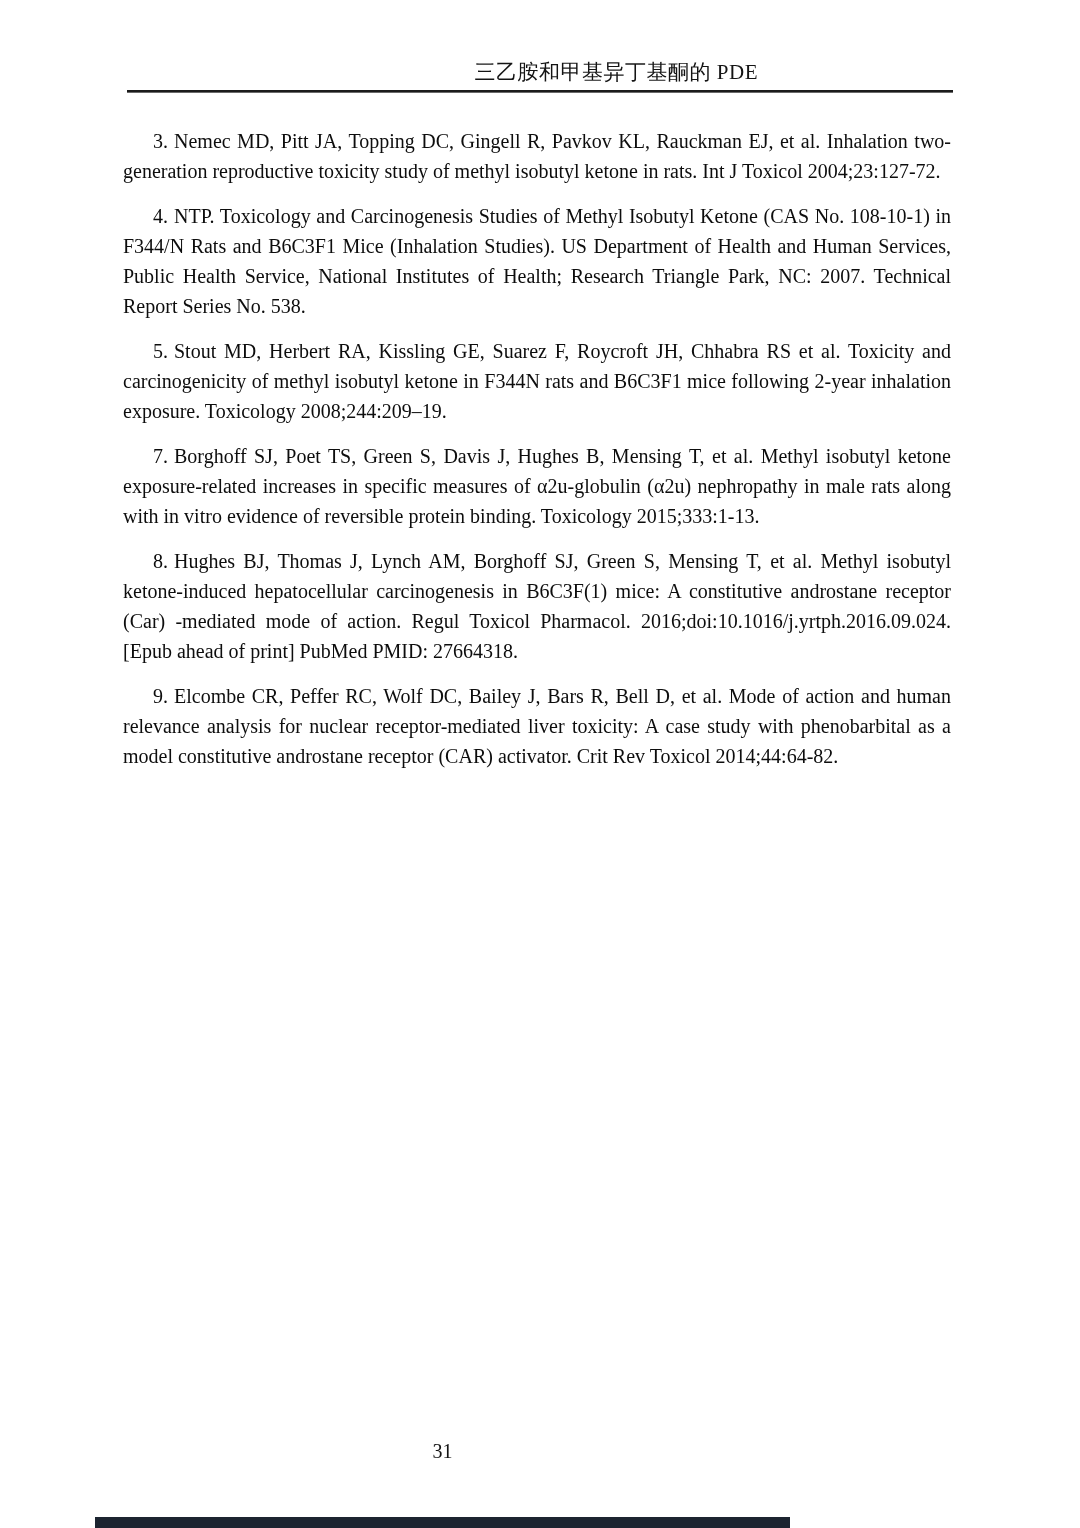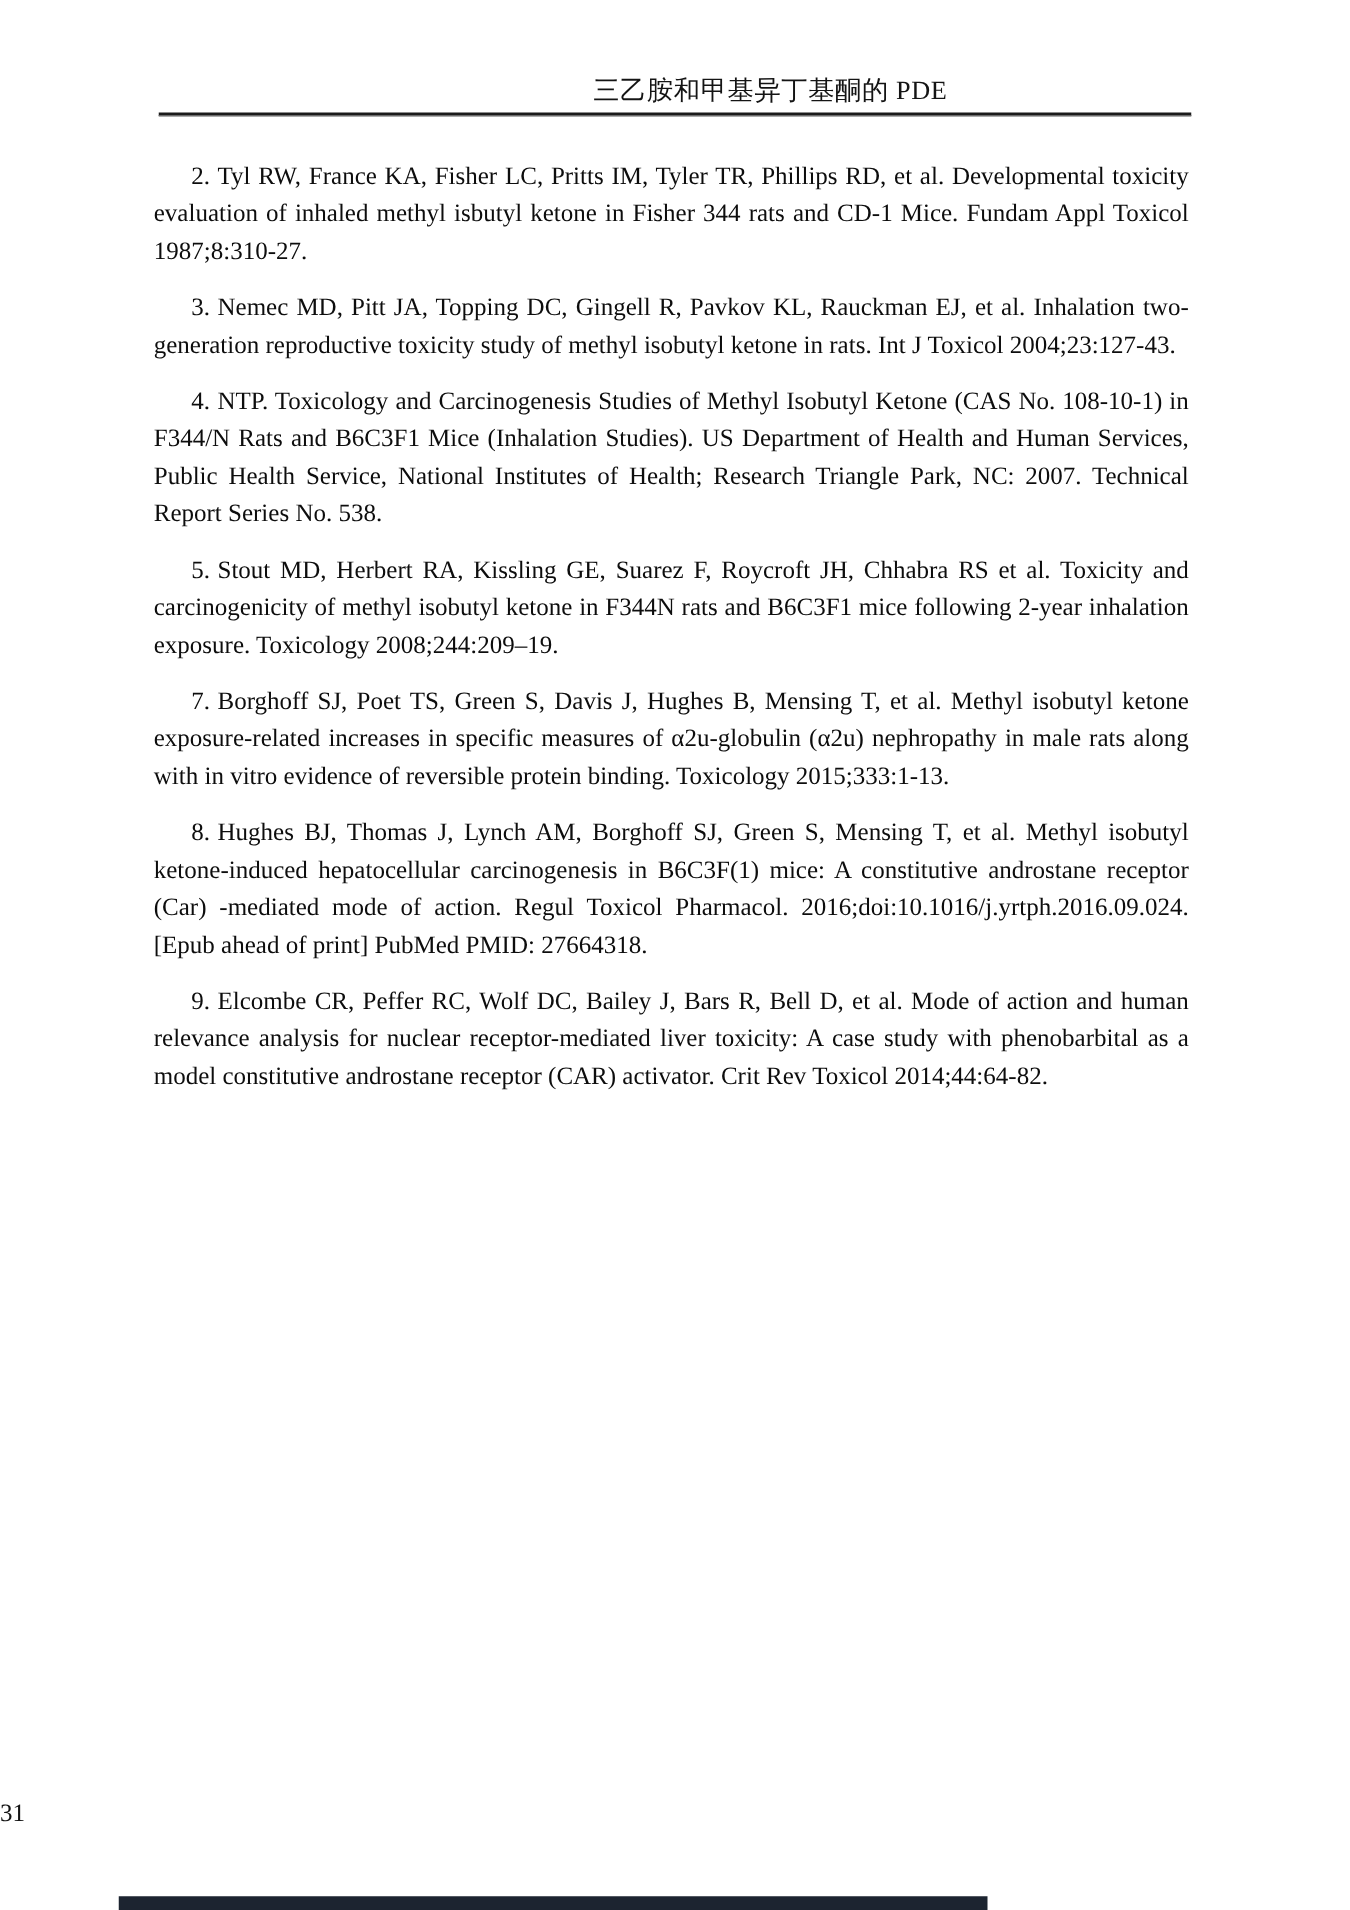--- a/index.html
+++ b/index.html
@@ -41,42 +41,42 @@
     text-align: justify;
     text-indent: 30px;
     margin-bottom: 15px;
     color: #0d0d0d;
   }
   .ref-num { padding-right: 6px; }
   .page-number {
     position: absolute;
     top: 1440px; left: 0;
     width: 100%;
+    text-align: center;
     font-size: 20px;
     color: #141414;
   }
   .bottom-bar {
     position: absolute;
     left: 95px; right: 95px; bottom: 0;
     height: 11px;
     background: #1c2430;
   }
 </style>
 </head>
 <body>
 
 <div class="page">
 
   <div class="header-title">三乙胺和甲基异丁基酮的 PDE</div>
 
   <div class="header-rule"></div>
 
   <div class="content">
-    <p class="ref"><span class="ref-num">2.</span><span>Tyl RW, France KA, Fisher LC, Pritts IM, Tyler TR, Phillips RD, et al. Developmental toxicity evaluation of inhaled methyl isbutyl ketone in Fisher 344 rats and CD-1 Mice. Fundam Appl Toxicol 1987;8:310-27.</span></p>
-    <p class="ref"><span class="ref-num">3.</span><span>Nemec MD, Pitt JA, Topping DC, Gingell R, Pavkov KL, Rauckman EJ, et al. Inhalation two-generation reproductive toxicity study of methyl isobutyl ketone in rats. Int J Toxicol 2004;23:127-43.</span></p>
+    <p class="ref"><span class="ref-num">3.</span><span>Nemec MD, Pitt JA, Topping DC, Gingell R, Pavkov KL, Rauckman EJ, et al. Inhalation two-generation reproductive toxicity study of methyl isobutyl ketone in rats. Int J Toxicol 2004;23:127-72.</span></p>
     <p class="ref"><span class="ref-num">4.</span><span>NTP. Toxicology and Carcinogenesis Studies of Methyl Isobutyl Ketone (CAS No. 108-10-1) in F344/N Rats and B6C3F1 Mice (Inhalation Studies). US Department of Health and Human Services, Public Health Service, National Institutes of Health; Research Triangle Park, NC: 2007. Technical Report Series No. 538.</span></p>
     <p class="ref"><span class="ref-num">5.</span><span>Stout MD, Herbert RA, Kissling GE, Suarez F, Roycroft JH, Chhabra RS et al. Toxicity and carcinogenicity of methyl isobutyl ketone in F344N rats and B6C3F1 mice following 2-year inhalation exposure. Toxicology 2008;244:209–19.</span></p>
     <p class="ref"><span class="ref-num">7.</span><span>Borghoff SJ, Poet TS, Green S, Davis J, Hughes B, Mensing T, et al. Methyl isobutyl ketone exposure-related increases in specific measures of α2u-globulin (α2u) nephropathy in male rats along with in vitro evidence of reversible protein binding. Toxicology 2015;333:1-13.</span></p>
     <p class="ref"><span class="ref-num">8.</span><span>Hughes BJ, Thomas J, Lynch AM, Borghoff SJ, Green S, Mensing T, et al. Methyl isobutyl ketone-induced hepatocellular carcinogenesis in B6C3F(1) mice: A constitutive androstane receptor (Car) -mediated mode of action. Regul Toxicol Pharmacol. 2016;doi:10.1016/j.yrtph.2016.09.024. [Epub ahead of print] PubMed PMID: 27664318.</span></p>
     <p class="ref"><span class="ref-num">9.</span><span>Elcombe CR, Peffer RC, Wolf DC, Bailey J, Bars R, Bell D, et al. Mode of action and human relevance analysis for nuclear receptor-mediated liver toxicity: A case study with phenobarbital as a model constitutive androstane receptor (CAR) activator. Crit Rev Toxicol 2014;44:64-82.</span></p>
   </div>
 
   <div class="page-number">31</div>
 
   <div class="bottom-bar"></div>

